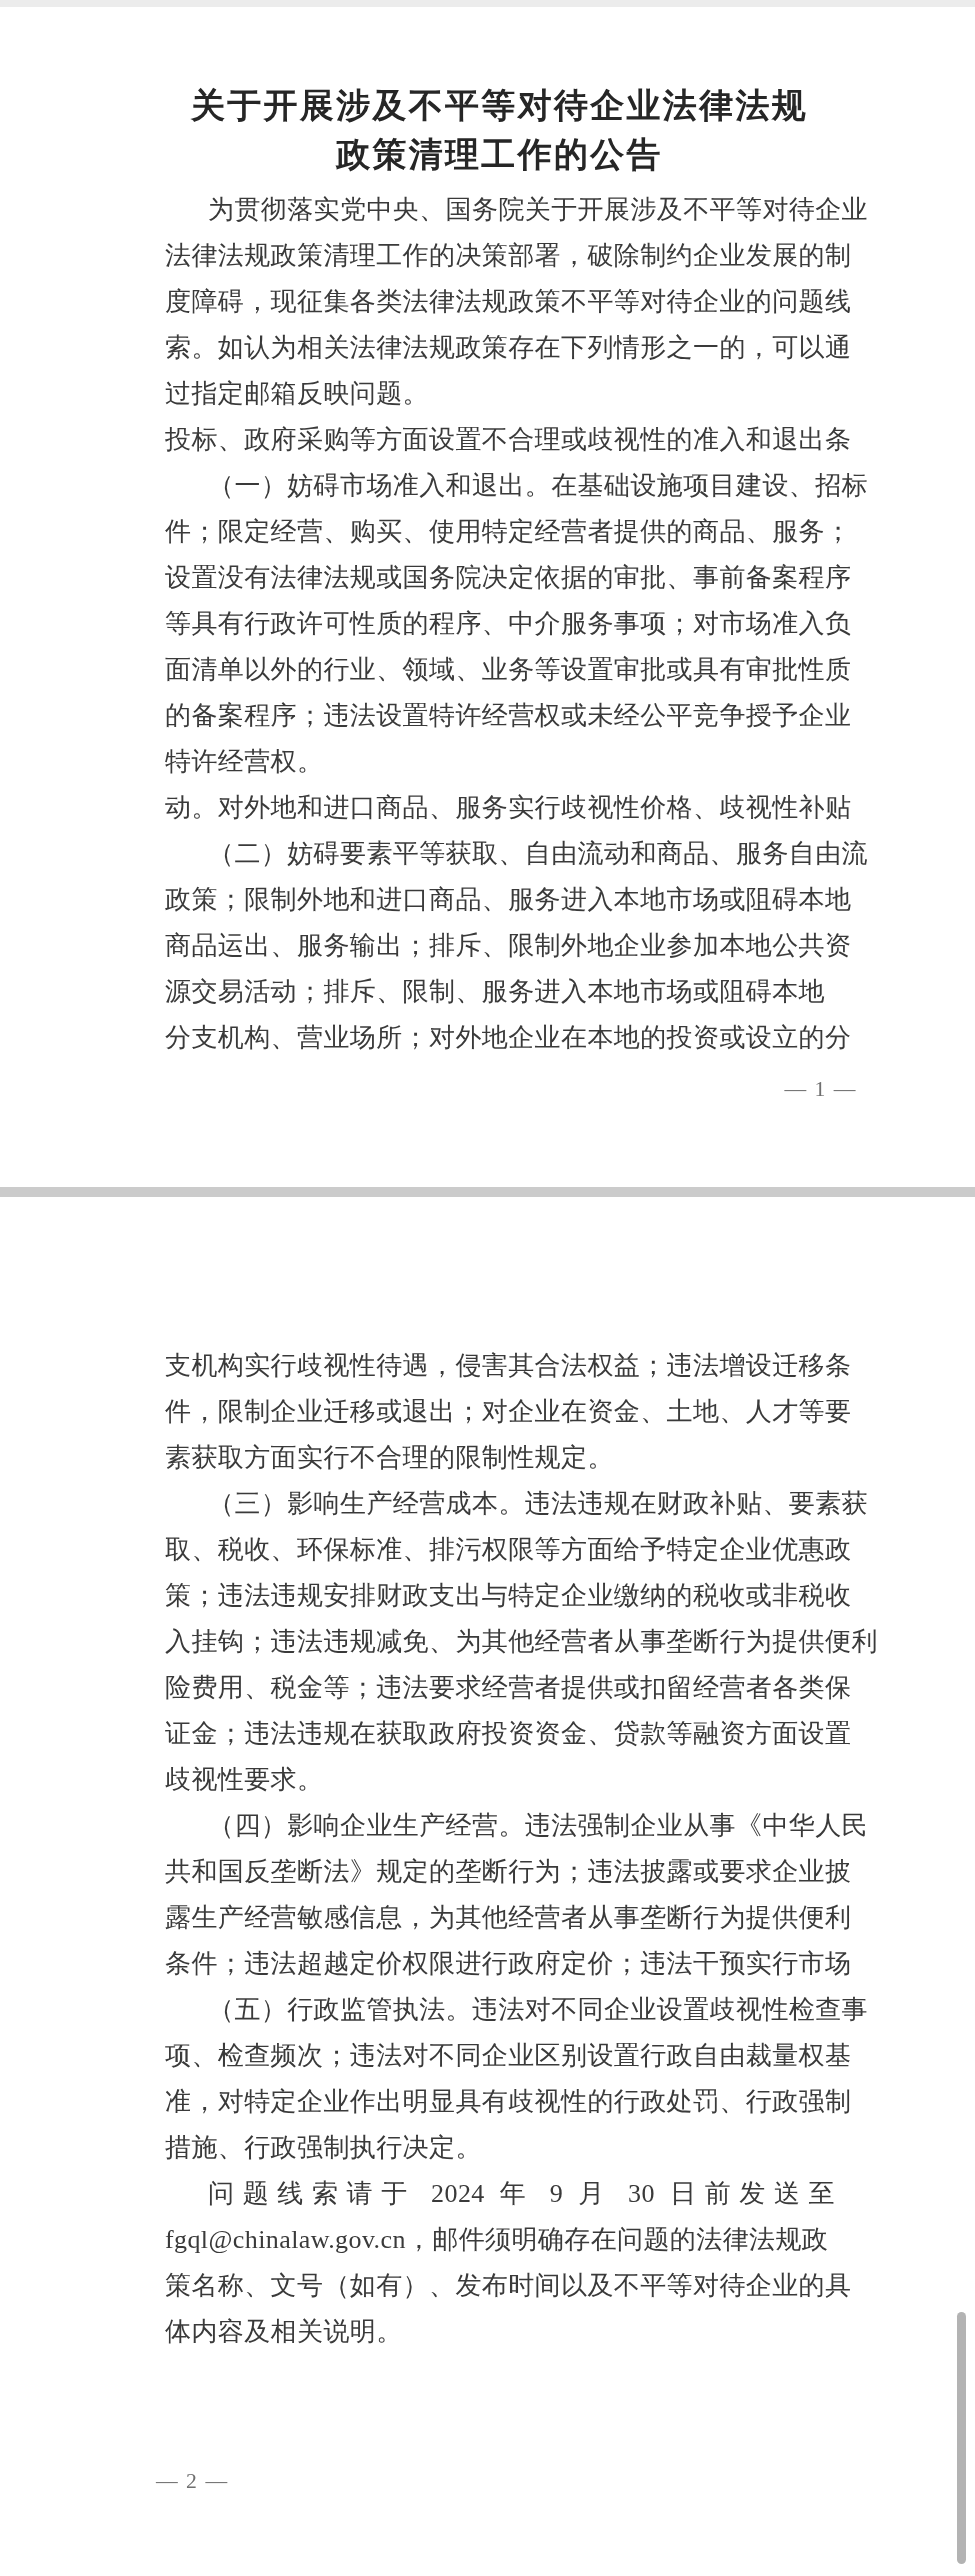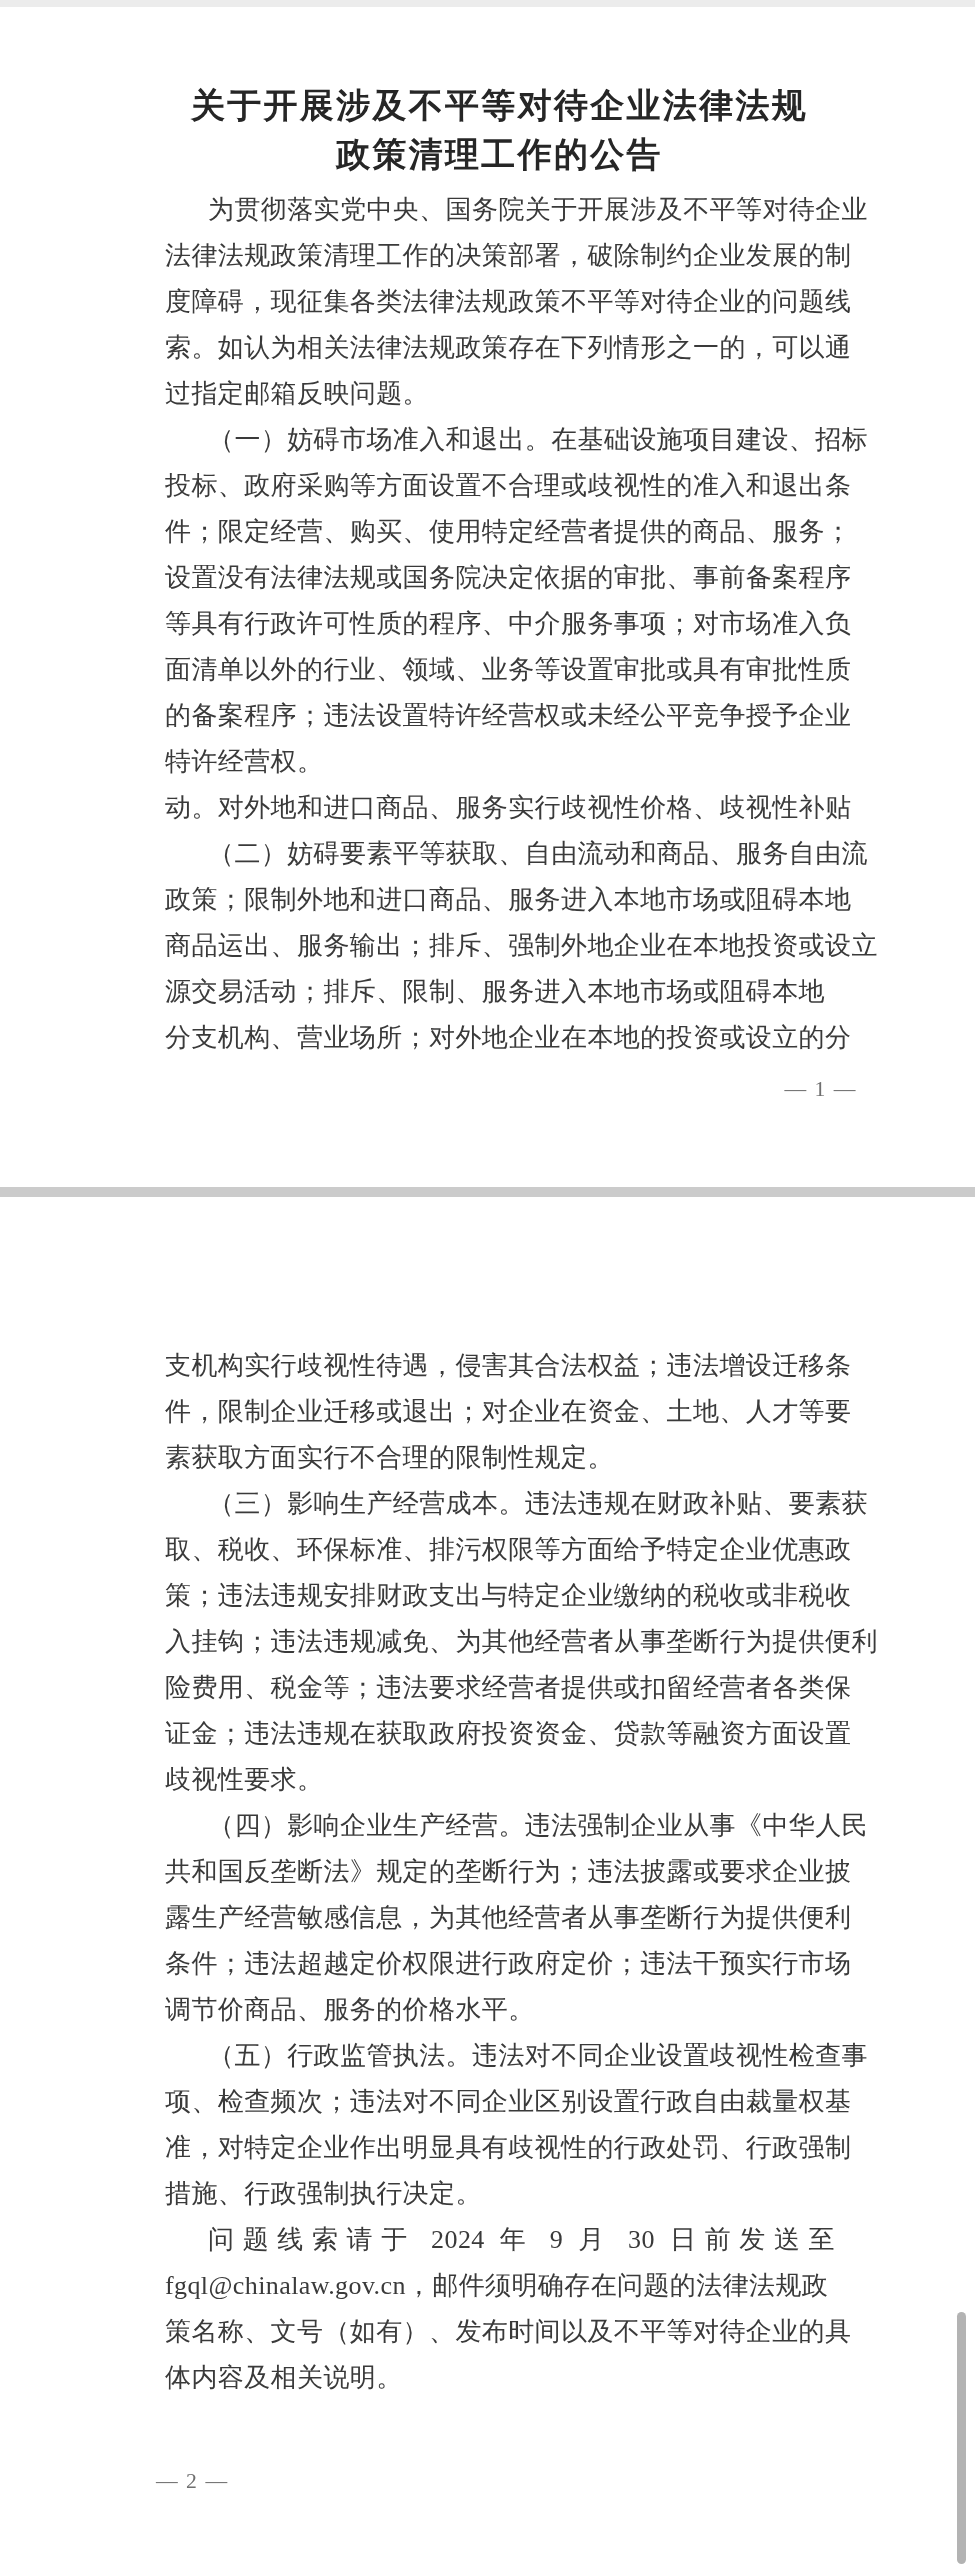--- a/index.html
+++ b/index.html
@@ -54,32 +54,32 @@
     <h1 class="doc-title">
       <div>关于开展涉及不平等对待企业法律法规</div>
       <div>政策清理工作的公告</div>
     </h1>
     <div class="body-lines">
         <div class="line indent">为贯彻落实党中央、国务院关于开展涉及不平等对待企业</div>
         <div class="line">法律法规政策清理工作的决策部署，破除制约企业发展的制</div>
         <div class="line">度障碍，现征集各类法律法规政策不平等对待企业的问题线</div>
         <div class="line">索。如认为相关法律法规政策存在下列情形之一的，可以通</div>
         <div class="line">过指定邮箱反映问题。</div>
+        <div class="line">投标、政府采购等方面设置不合理或歧视性的准入和退出条</div>
         <div class="line indent">（一）妨碍市场准入和退出。在基础设施项目建设、招标</div>
-        <div class="line">投标、政府采购等方面设置不合理或歧视性的准入和退出条</div>
         <div class="line">件；限定经营、购买、使用特定经营者提供的商品、服务；</div>
         <div class="line">设置没有法律法规或国务院决定依据的审批、事前备案程序</div>
         <div class="line">等具有行政许可性质的程序、中介服务事项；对市场准入负</div>
         <div class="line">面清单以外的行业、领域、业务等设置审批或具有审批性质</div>
         <div class="line">的备案程序；违法设置特许经营权或未经公平竞争授予企业</div>
         <div class="line">特许经营权。</div>
         <div class="line">动。对外地和进口商品、服务实行歧视性价格、歧视性补贴</div>
         <div class="line indent">（二）妨碍要素平等获取、自由流动和商品、服务自由流</div>
         <div class="line">政策；限制外地和进口商品、服务进入本地市场或阻碍本地</div>
-        <div class="line">商品运出、服务输出；排斥、强制外地企业在本地投资或设立</div>
+        <div class="line">商品运出、服务输出；排斥、限制外地企业参加本地公共资</div>
         <div class="line">源交易活动；排斥、限制、服务进入本地市场或阻碍本地</div>
         <div class="line">分支机构、营业场所；对外地企业在本地的投资或设立的分</div>
       </div>
     <div class="page-num pn-right">— 1 —</div>
   </div>
 
   <div class="page-sep"></div>
 
   <div class="page page2">
     <div class="body-lines">
@@ -90,21 +90,20 @@
         <div class="line">取、税收、环保标准、排污权限等方面给予特定企业优惠政</div>
         <div class="line">策；违法违规安排财政支出与特定企业缴纳的税收或非税收</div>
         <div class="line">入挂钩；违法违规减免、为其他经营者从事垄断行为提供便利</div>
         <div class="line">险费用、税金等；违法要求经营者提供或扣留经营者各类保</div>
         <div class="line">证金；违法违规在获取政府投资资金、贷款等融资方面设置</div>
         <div class="line">歧视性要求。</div>
         <div class="line indent">（四）影响企业生产经营。违法强制企业从事《中华人民</div>
         <div class="line">共和国反垄断法》规定的垄断行为；违法披露或要求企业披</div>
         <div class="line">露生产经营敏感信息，为其他经营者从事垄断行为提供便利</div>
         <div class="line">条件；违法超越定价权限进行政府定价；违法干预实行市场</div>
-        <div class="line">调节价商品、服务的价格水平。</div>
         <div class="line indent">（五）行政监管执法。违法对不同企业设置歧视性检查事</div>
         <div class="line">项、检查频次；违法对不同企业区别设置行政自由裁量权基</div>
         <div class="line">准，对特定企业作出明显具有歧视性的行政处罚、行政强制</div>
         <div class="line">措施、行政强制执行决定。</div>
         <div class="line indent jfull">问题线索请于 2024 年 9 月 30 日前发送至</div>
         <div class="line">fgql@chinalaw.gov.cn，邮件须明确存在问题的法律法规政</div>
         <div class="line">策名称、文号（如有）、发布时间以及不平等对待企业的具</div>
         <div class="line">体内容及相关说明。</div>
       </div>
     <div class="page-num pn-left">— 2 —</div>

